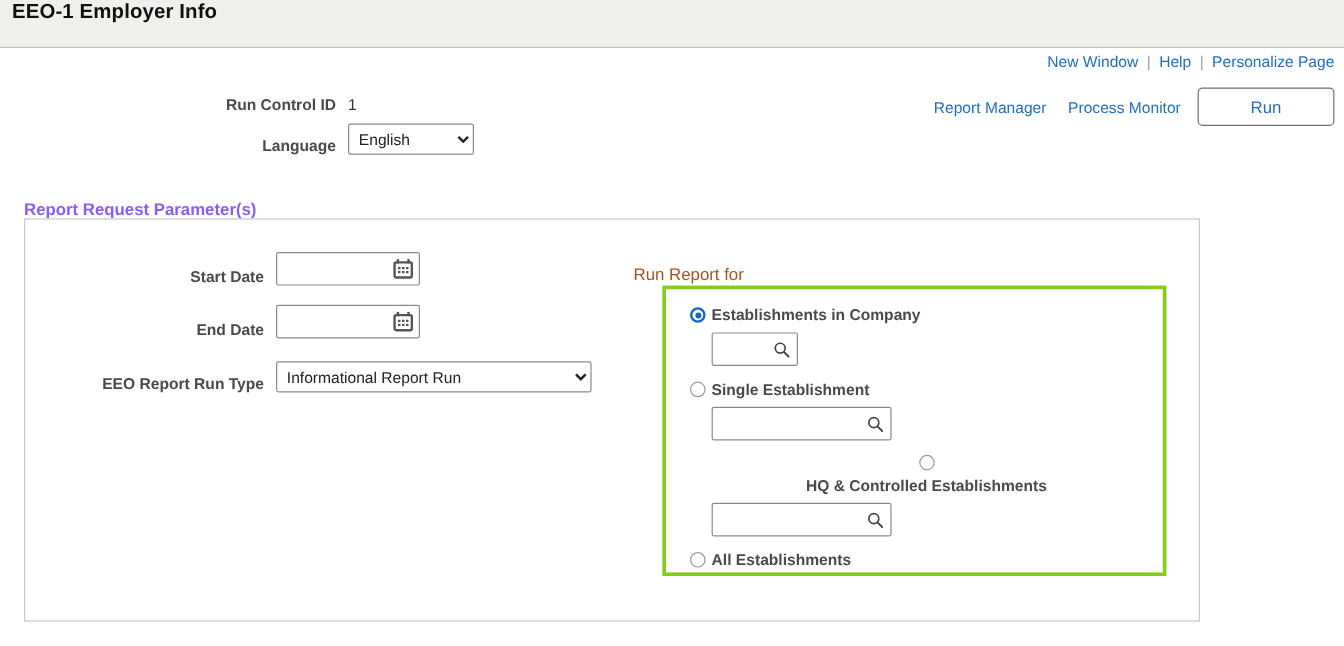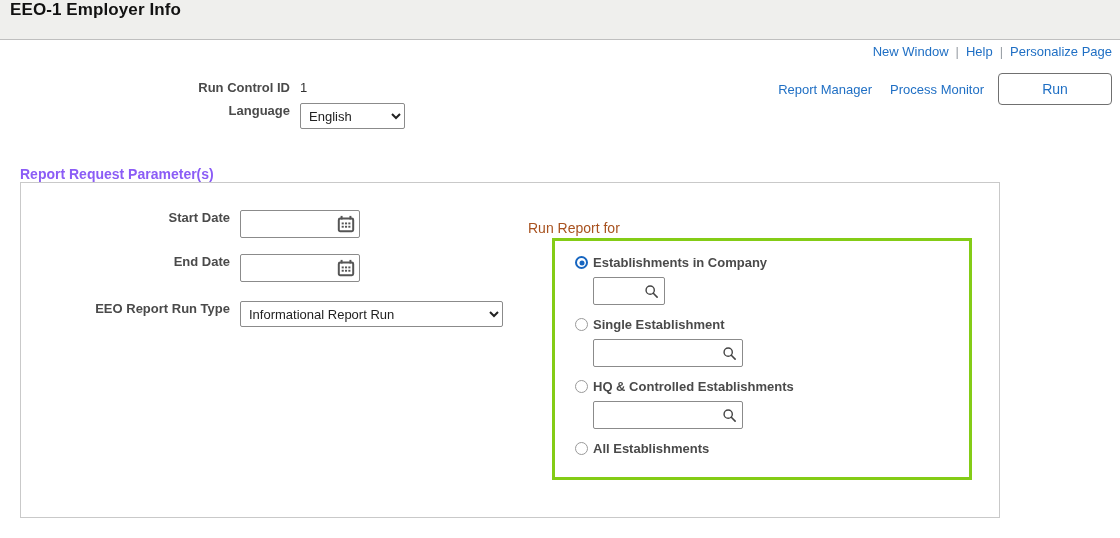--- a/index.html
+++ b/index.html
@@ -53,23 +53,22 @@
 
   
   .runctl {
     position: absolute;
     top: 80px;
     left: 0;
     width: 100%;
   }
   .fieldrow {
     display: flex;
-    align-items: flex-start;
+    align-items: flex-end;
     margin-bottom: 8px;
-    padding-left: 10px;
   }
   .flabel {
     width: 290px;
     text-align: right;
     padding-right: 10px;
     font-weight: bold;
     color: #4a4a4a;
     font-size: 13px;
   }
   .fvalue {
@@ -369,21 +368,21 @@
         <span class="radio-dot"></span>
         <span class="radio-label">Single Establishment</span>
       </div>
       <div class="lookupfield lk-wide" style="margin-top: 7px;">
         <input type="text" style="">
         <span class="search-icon"><svg viewBox="0 0 16 16" width="15" height="15" aria-hidden="true">
             <circle cx="6.6" cy="6.6" r="4.4" fill="none" stroke="#444" stroke-width="1.5"></circle>
             <line x1="9.9" y1="9.9" x2="14" y2="14" stroke="#444" stroke-width="1.7" stroke-linecap="round"></line>
           </svg></span>
       </div>
-      <div class="radio-line" style="margin-top: 12px;">
+      <div class="radio-line" style="margin-top: 12px; flex-direction: column;">
         <span class="radio-dot"></span>
         <span class="radio-label">HQ &amp; Controlled Establishments</span>
       </div>
       <div class="lookupfield lk-wide" style="margin-top: 7px;">
         <input type="text" style="">
         <span class="search-icon"><svg viewBox="0 0 16 16" width="15" height="15" aria-hidden="true">
             <circle cx="6.6" cy="6.6" r="4.4" fill="none" stroke="#444" stroke-width="1.5"></circle>
             <line x1="9.9" y1="9.9" x2="14" y2="14" stroke="#444" stroke-width="1.7" stroke-linecap="round"></line>
           </svg></span>
       </div>

